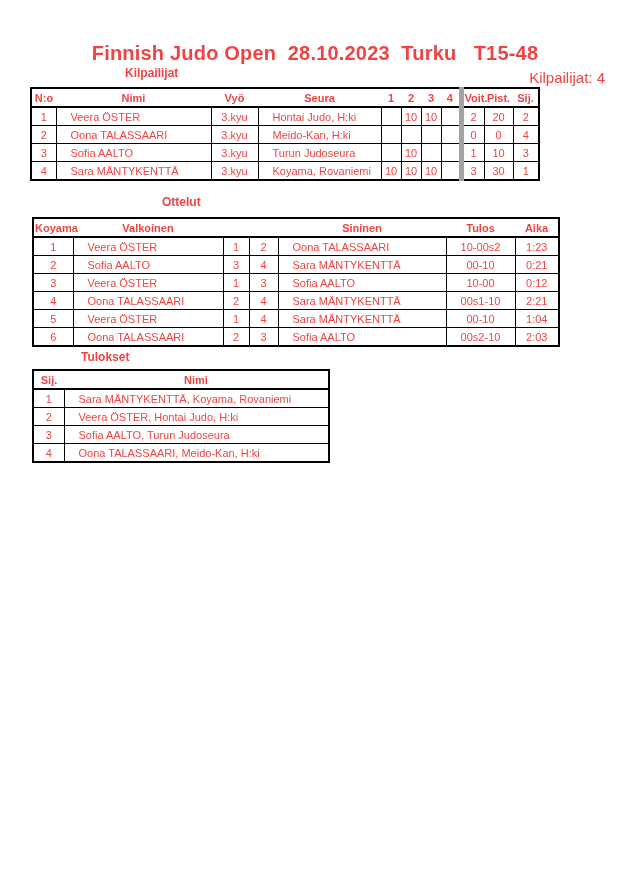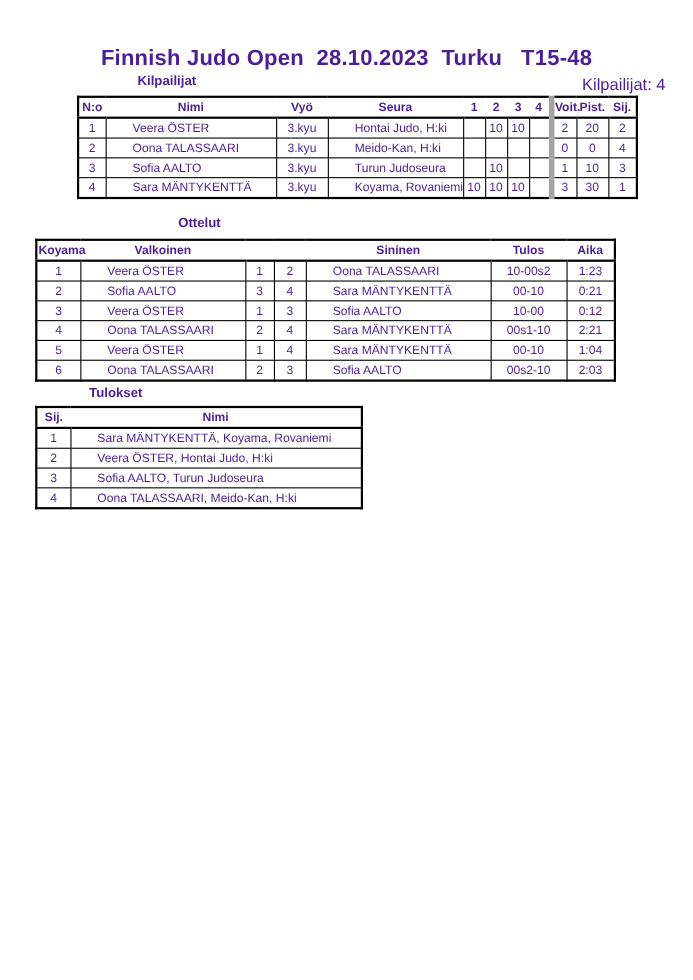--- a/index.html
+++ b/index.html
@@ -1,18 +1,18 @@
 <!DOCTYPE html>
 <html><head>
 <meta charset="utf-8">
 <style>
   html,body { margin:0; padding:0; background:#e8e8e8; }
   .page {
     position:relative; width:630px; height:891px; margin:0 auto;
-    background:#ffffff; color:#4c1d95;
+    background:#ffffff; color:#ef4444;
     font-family:"Liberation Sans","DejaVu Sans",sans-serif;
     overflow:hidden;
   }
   .main-title {
     position:absolute; top:42px; left:0; width:630px;
     text-align:center; font-size:20px; font-weight:bold; white-space:pre;
     letter-spacing:0.2px;
   }
   .section-title {
     position:absolute; width:200px; text-align:left;
@@ -32,24 +32,24 @@
   .tbl th {
     font-weight:bold; height:17px; padding:0 1px;
     border:none; border-bottom:2px solid #000;
     text-align:center; white-space:nowrap; overflow:visible;
     vertical-align:middle;
   }
   .tbl td {
     height:17px; padding:0 2px; border:1px solid #000;
     white-space:nowrap; overflow:hidden; vertical-align:middle;
   }
-  .tbl .l { text-align:left; padding-left:24px; }
+  .tbl .l { text-align:left; padding-left:14px; }
   .tbl .c { text-align:center; }
   .tbl th.thick-left, .tbl td.thick-left { border-left:5px solid #a3a3a3; }
-  .t-competitors { left:30px; top:87px; width:508px;margin-left:40px; }
+  .t-competitors { left:30px; top:87px; width:508px; }
   .t-matches     { left:32px; top:217px; width:526px; }
   .t-results     { left:32px; top:369px; width:296px; }
 </style>
 </head>
 <body>
 
 <div class="page">
 
   <div class="main-title">Finnish Judo Open  28.10.2023  Turku   T15-48</div>
 

